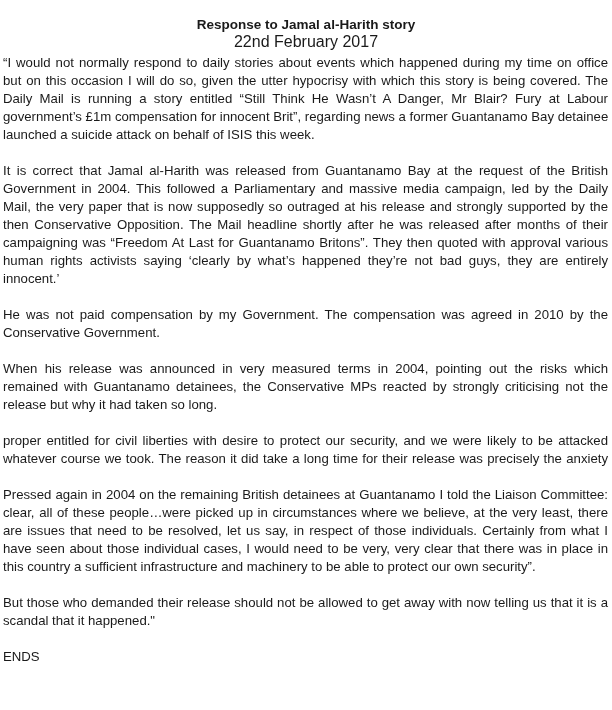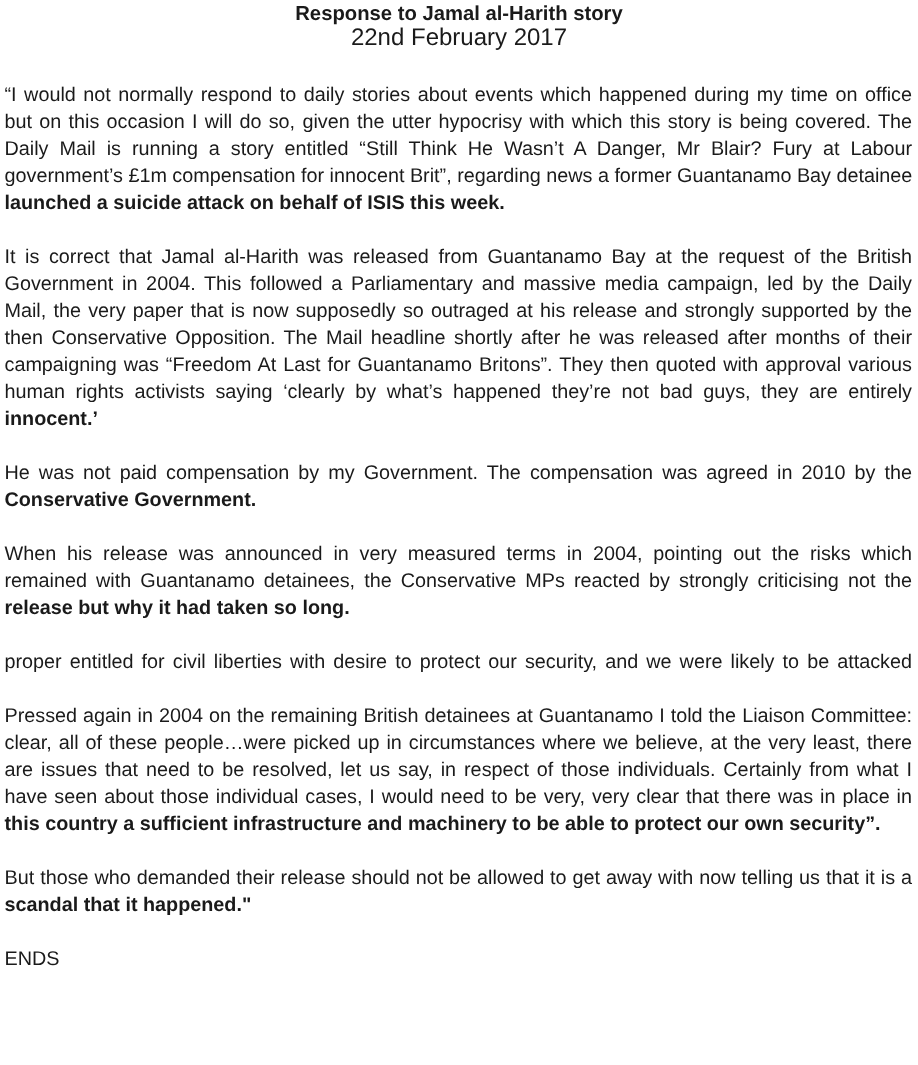--- a/index.html
+++ b/index.html
@@ -14,21 +14,21 @@
     font-family: "Liberation Sans", sans-serif;
     color: #1a1a1a;
   }
   .page {
     position: relative;
     width: 612px;
     height: 710px;
   }
   .header {
     text-align: center;
-    padding-top: 0;
+    padding-top: 16px;
   }
   .title {
     font-weight: bold;
     font-size: 13.5px;
     line-height: 17px;
   }
   .date {
     font-size: 16px;
     line-height: 17px;
   }
@@ -46,21 +46,20 @@
   .line {
     display: block;
     text-align: justify;
     text-align-last: justify;
     white-space: nowrap;
     height: 18px;
     overflow: visible;
   }
   .line.last {
     text-align-last: left;
-    font-weight: bold;
   }
   .ends {
     margin-top: 0;
   }
 </style>
 </head>
 <body>
 
 <div class="page">
   <div class="header">
@@ -94,20 +93,21 @@
     </div>
 
     <div class="para">
       <span class="line">When his release was announced in very measured terms in 2004, pointing out the risks which</span>
       <span class="line">remained with Guantanamo detainees, the Conservative MPs reacted by strongly criticising not the</span>
       <span class="line last">release but why it had taken so long.</span>
     </div>
 
     <div class="para">
       <span class="line">proper entitled for civil liberties with desire to protect our security, and we were likely to be attacked</span>
+      <span class="line">whatever course we took. The reason it did take a long time for their release was precisely the anxiety</span>
     </div>
 
     <div class="para">
       <span class="line">Pressed again in 2004 on the remaining British detainees at Guantanamo I told the Liaison Committee:</span>
       <span class="line">clear, all of these people…were picked up in circumstances where we believe, at the very least, there</span>
       <span class="line">are issues that need to be resolved, let us say, in respect of those individuals. Certainly from what I</span>
       <span class="line">have seen about those individual cases, I would need to be very, very clear that there was in place in</span>
       <span class="line last">this country a sufficient infrastructure and machinery to be able to protect our own security”.</span>
     </div>
 

